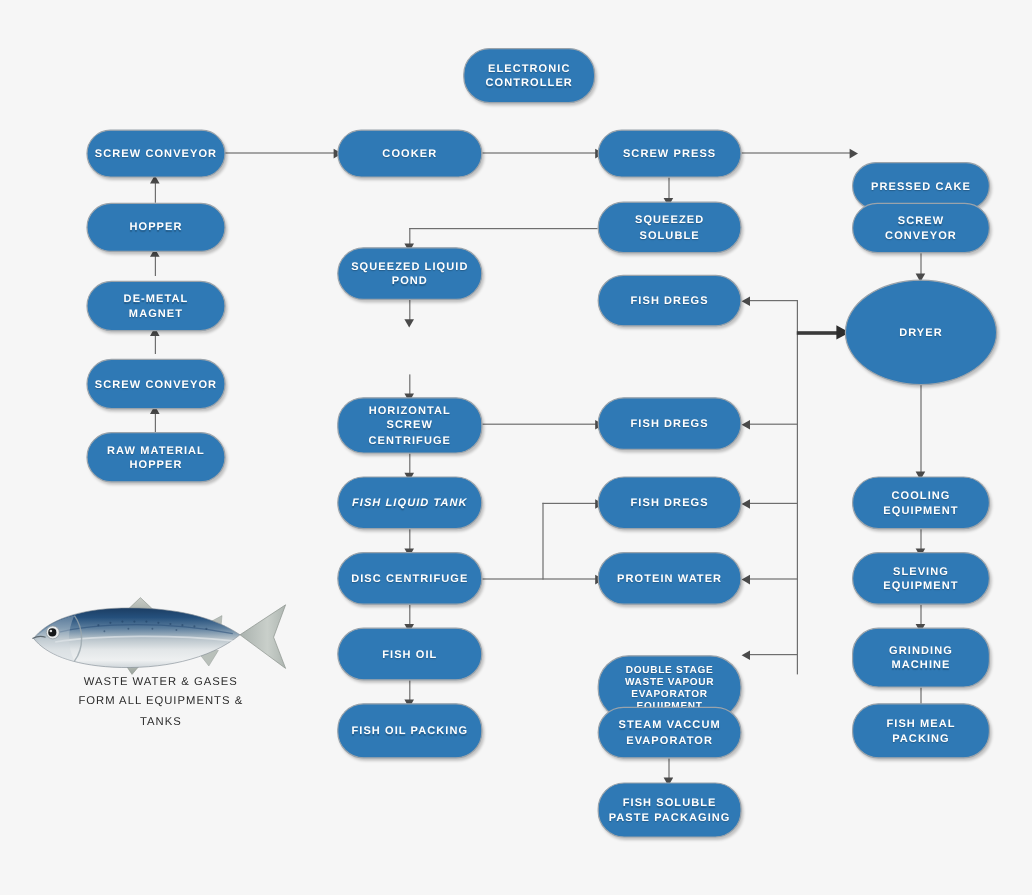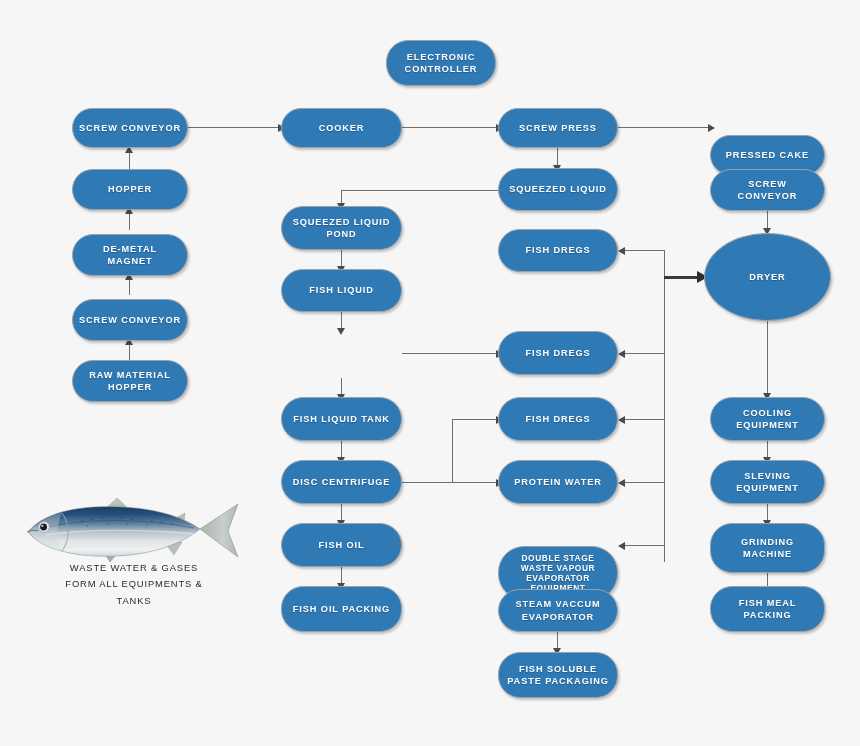--- a/index.html
+++ b/index.html
@@ -225,34 +225,34 @@
   <div class="node" style="left:72px; top:234px; width:116px; height:42px;">DE-METAL MAGNET</div>
 
   <div class="node" style="left:72px; top:299px; width:116px; height:42px;">SCREW CONVEYOR</div>
 
   <div class="node" style="left:72px; top:360px; width:116px; height:42px;">RAW MATERIAL HOPPER</div>
 
   <div class="node" style="left:281px; top:108px; width:121px; height:40px;">COOKER</div>
 
   <div class="node" style="left:281px; top:206px; width:121px; height:44px;">SQUEEZED LIQUID POND</div>
 
-  <div class="node" style="left:281px; top:269px; width:121px; height:43px;">FISH LIQUID</div>
-
-
-  <div class="node" style="left:281px; top:397px; width:121px; height:44px;">FISH LIQUID TANK</div>
+
+  <div class="node" style="left:281px; top:331px; width:121px; height:47px;">HORIZONTAL SCREW CENTRIFUGE</div>
+
+  <div class="node" style="left:281px; top:397px; width:121px; height:44px;font-style:italic;">FISH LIQUID TANK</div>
 
   <div class="node" style="left:281px; top:460px; width:121px; height:44px;">DISC CENTRIFUGE</div>
 
   <div class="node" style="left:281px; top:523px; width:121px; height:44px;">FISH OIL</div>
 
   <div class="node" style="left:281px; top:586px; width:121px; height:46px;">FISH OIL PACKING</div>
 
   <div class="node" style="left:498px; top:108px; width:120px; height:40px;">SCREW PRESS</div>
 
-  <div class="node" style="left:498px; top:168px; width:120px; height:43px;">SQUEEZED LIQUID</div>
+  <div class="node" style="left:498px; top:168px; width:120px; height:43px;">SQUEEZED SOLUBLE</div>
 
   <div class="node" style="left:498px; top:229px; width:120px; height:43px;">FISH DREGS</div>
 
   <div class="node" style="left:498px; top:331px; width:120px; height:44px;">FISH DREGS</div>
 
   <div class="node" style="left:498px; top:397px; width:120px; height:44px;">FISH DREGS</div>
 
   <div class="node" style="left:498px; top:460px; width:120px; height:44px;">PROTEIN WATER</div>
 
   <div class="node tall" style="left:498px; top:546px; width:120px; height:54px; font-size:8.4px; letter-spacing:0.6px; line-height:1.22;">DOUBLE STAGE WASTE VAPOUR EVAPORATOR EQUIPMENT</div>

